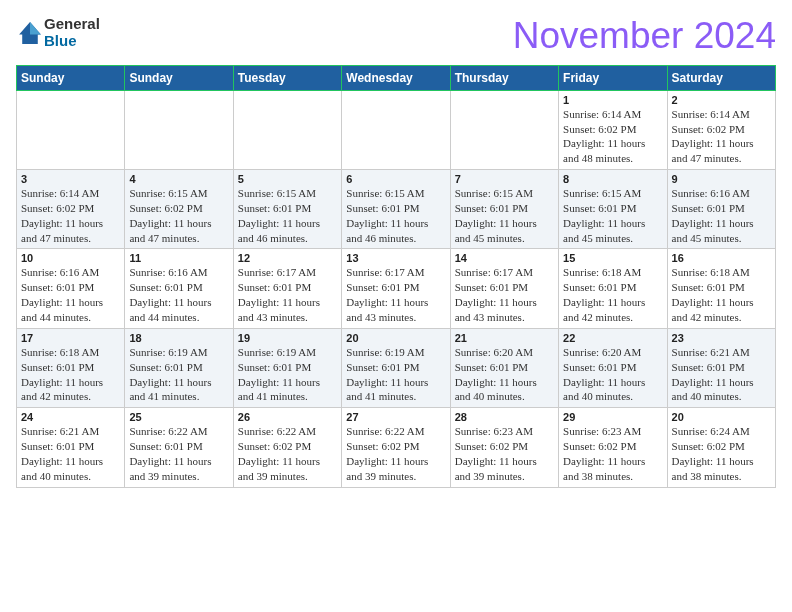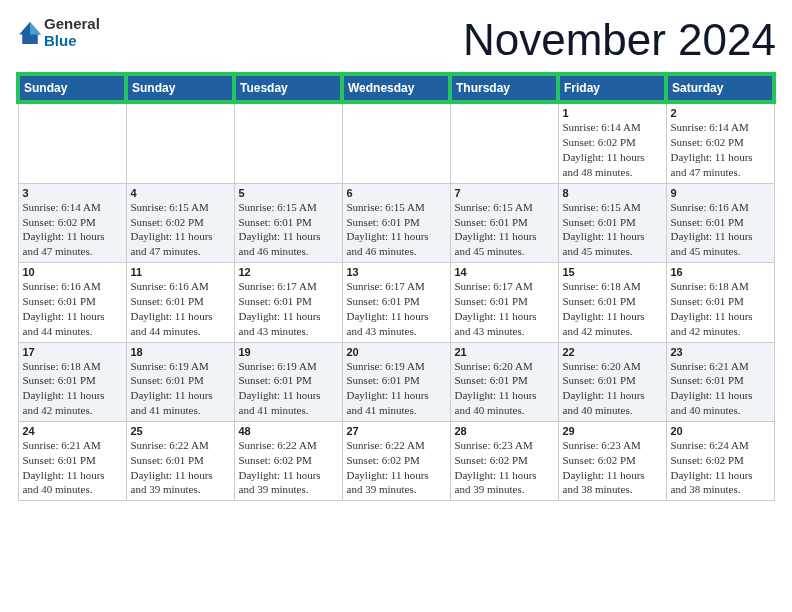--- a/index.html
+++ b/index.html
@@ -33,43 +33,43 @@
     .logo-text .general { color: #333; }
     .logo-text .blue { color: #0369a1; }
     .logo-icon {
       width: 28px;
       height: 28px;
     }
     .title-block {
       text-align: right;
     }
     .month-title {
-      font-size: 44px;
+      font-size: 37px;
       font-weight: normal;
-      color: #0f172a;
+      color: #8b5cf6;
       line-height: 1.1;
     }
     .location {
       font-size: 13px;
       color: #555;
       margin-top: 2px;
     }
     .calendar {
       width: 100%;
       border-collapse: collapse;
       margin-top: 4px;
     }
     .calendar th {
       background: #2060a0;
       color: #fff;
       font-size: 12px;
       font-weight: bold;
       padding: 5px 4px;
       text-align: left;
-      border: 4px solid #22c55e;
+      border: 1px solid #22c55e;
     }
     .calendar td {
       vertical-align: top;
       border: 1px solid #ccc;
       padding: 3px 4px;
       font-size: 9.5px;
       color: #222;
       width: calc(100% / 7);
       min-height: 72px;
       background: #fff;
@@ -312,21 +312,21 @@
 and 40 minutes.</div>
           </td>
           <td>
             <span class="day-num">25</span>
             <div class="day-info" style="white-space: pre-line;">Sunrise: 6:22 AM
 Sunset: 6:01 PM
 Daylight: 11 hours
 and 39 minutes.</div>
           </td>
           <td>
-            <span class="day-num">48</span>
+            <span class="day-num">26</span>
             <div class="day-info" style="white-space: pre-line;">Sunrise: 6:22 AM
 Sunset: 6:02 PM
 Daylight: 11 hours
 and 39 minutes.</div>
           </td>
           <td>
             <span class="day-num">27</span>
             <div class="day-info" style="white-space: pre-line;">Sunrise: 6:22 AM
 Sunset: 6:02 PM
 Daylight: 11 hours

